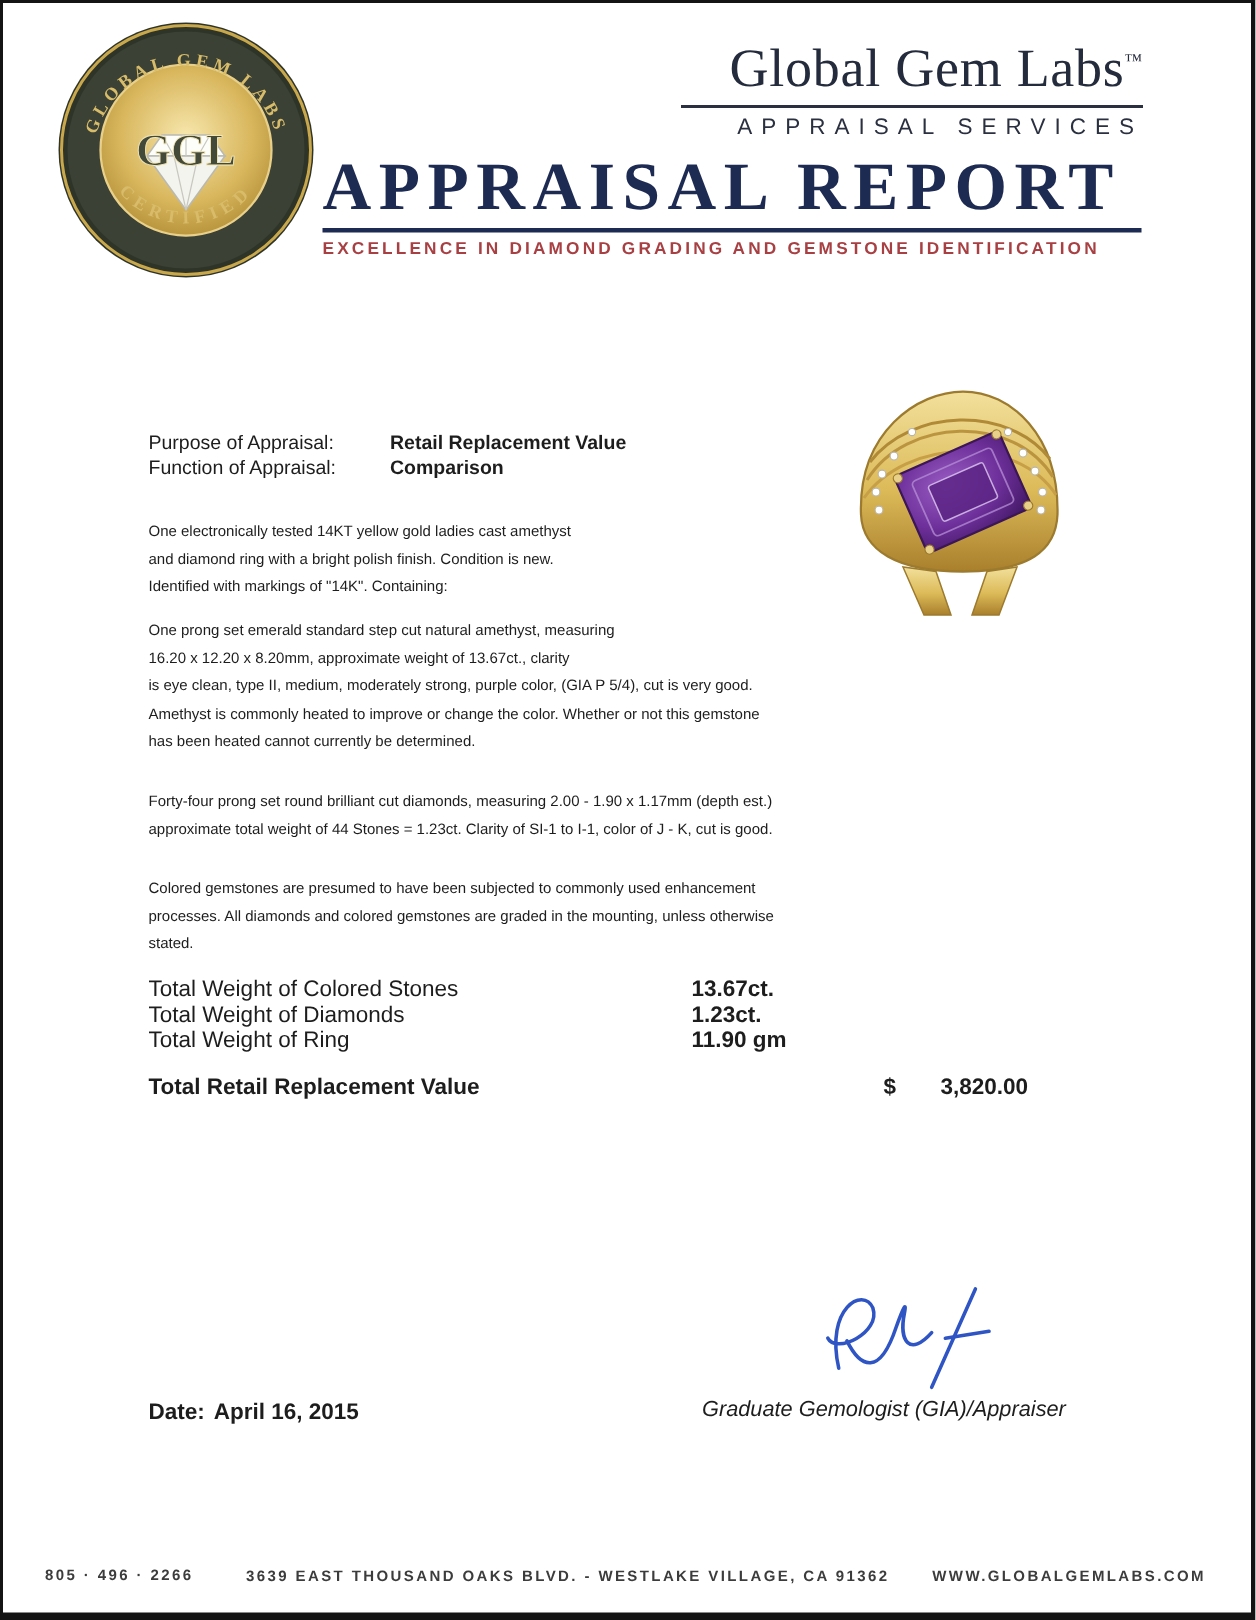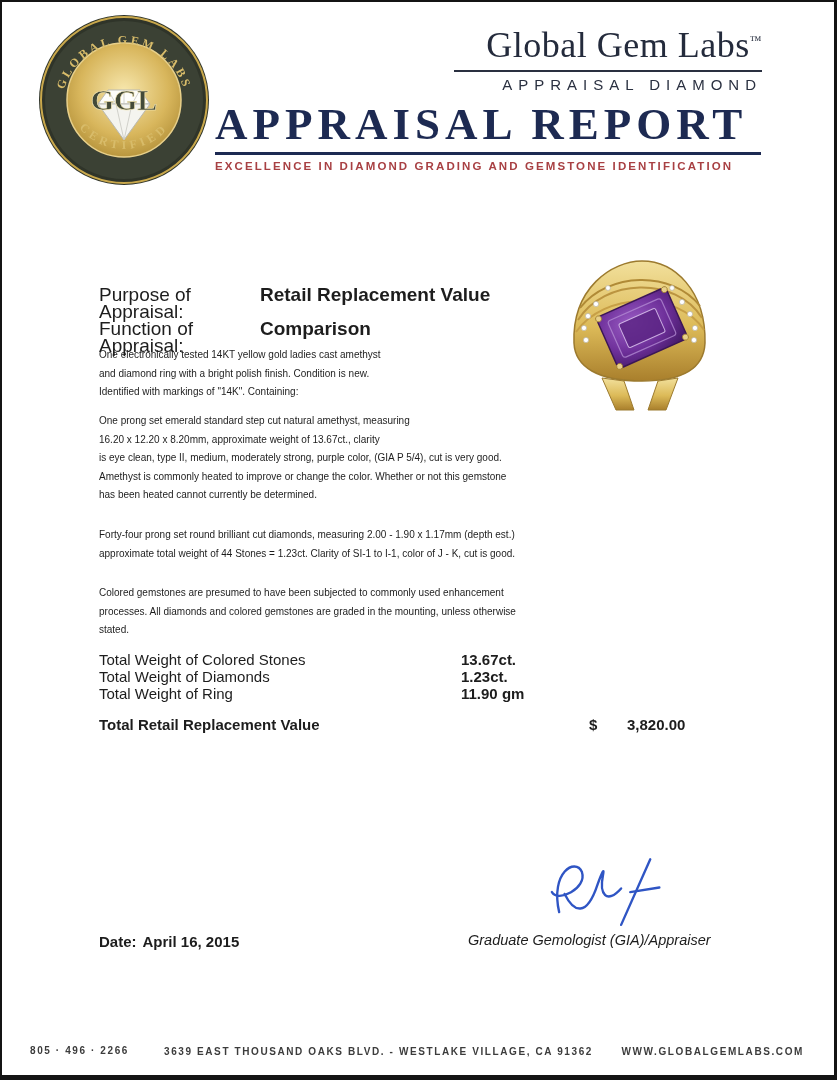--- a/index.html
+++ b/index.html
@@ -12,21 +12,21 @@
   .seal { position:absolute; left:36px; top:12px; width:172px; height:172px; }
   .brand { position:absolute; left:452px; top:22px; width:308px; }
   .brand-name { font-family:"Liberation Serif", serif; font-size:36px; color:#242b3c; text-align:right; letter-spacing:0.5px; white-space:nowrap; }
   .tm { font-size:12px; vertical-align:super; }
   .brand-rule { height:2px; background:#2a3040; margin:4px 0 4px; }
   .brand-services { font-size:15px; letter-spacing:6px; color:#2a3040; text-align:right; white-space:nowrap; }
   .title-block { position:absolute; left:213px; top:96px; width:546px; }
   .title { font-family:"Liberation Serif", serif; font-weight:bold; font-size:45px; letter-spacing:5px; color:#1d2a52; white-space:nowrap; }
   .title-rule { height:3px; background:#1d2a52; margin:2px 0 5px; }
   .tagline { font-size:11.5px; font-weight:bold; letter-spacing:2.1px; color:#a84043; white-space:nowrap; }
-  .fields { position:absolute; left:97px; top:284px; font-size:19px; }
+  .fields { position:absolute; left:97px; top:284px; font-size:13px; }
   .field-row { display:flex; line-height:17px; }
   .field-label { width:161px; }
   .field-value { font-weight:bold; }
   .para { position:absolute; left:97px; font-size:10px; line-height:18.5px; white-space:pre-line; width:648px; }
   .para-0 { top:344px; }
   .para-1 { top:410px; }
   .para-2 { top:524px; }
   .para-3 { top:582px; }
   .totals { position:absolute; left:97px; top:649px; font-size:15px; line-height:17px; }
   .totals-row { display:flex; }
@@ -77,21 +77,21 @@
       <path d="M70,76 L78,90 M102,76 L94,90 M78,90 L86,126 M94,90 L86,126 M86,76 L86,90" stroke="#c8c8c0" stroke-width="0.8" fill="none"></path>
     </g>
     <text x="86" y="96" text-anchor="middle" font-family="Liberation Serif, serif" font-size="30" font-weight="bold" fill="#434a39" stroke="#f4e7b5" stroke-width="0.6">GGL</text>
   </svg>
 
   <div class="brand">
     <div class="brand-name">
       <span>Global Gem Labs</span><span class="tm">™</span>
     </div>
     <div class="brand-rule"></div>
-    <div class="brand-services">APPRAISAL DIAMOND</div>
+    <div class="brand-services">APPRAISAL SERVICES</div>
   </div>
 
   <div class="title-block">
     <div class="title">APPRAISAL REPORT</div>
     <div class="title-rule"></div>
     <div class="tagline">EXCELLENCE IN DIAMOND GRADING AND GEMSTONE IDENTIFICATION</div>
   </div>
 
   <div class="fields">
     <div class="field-row">

